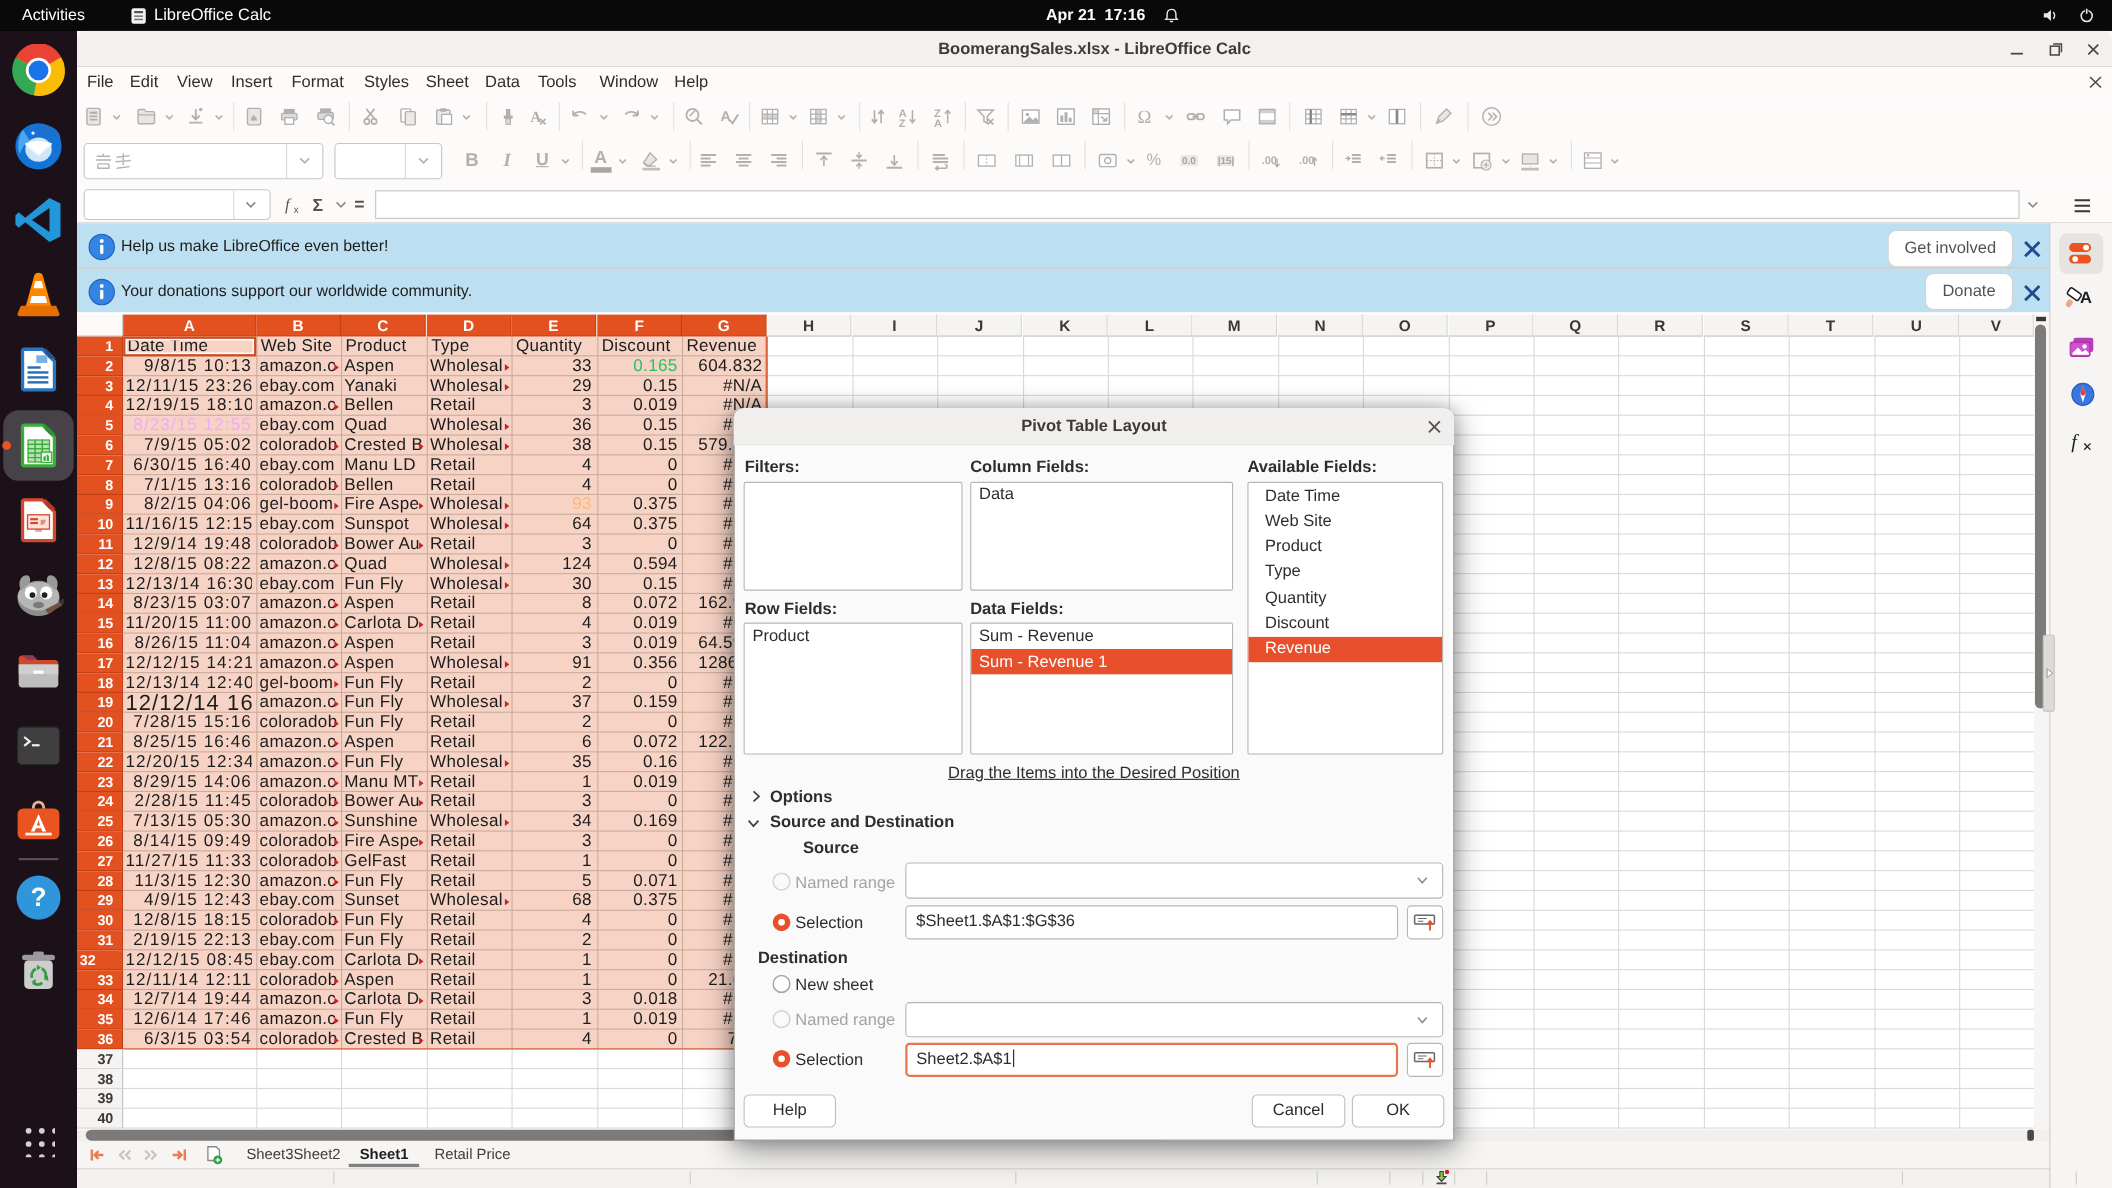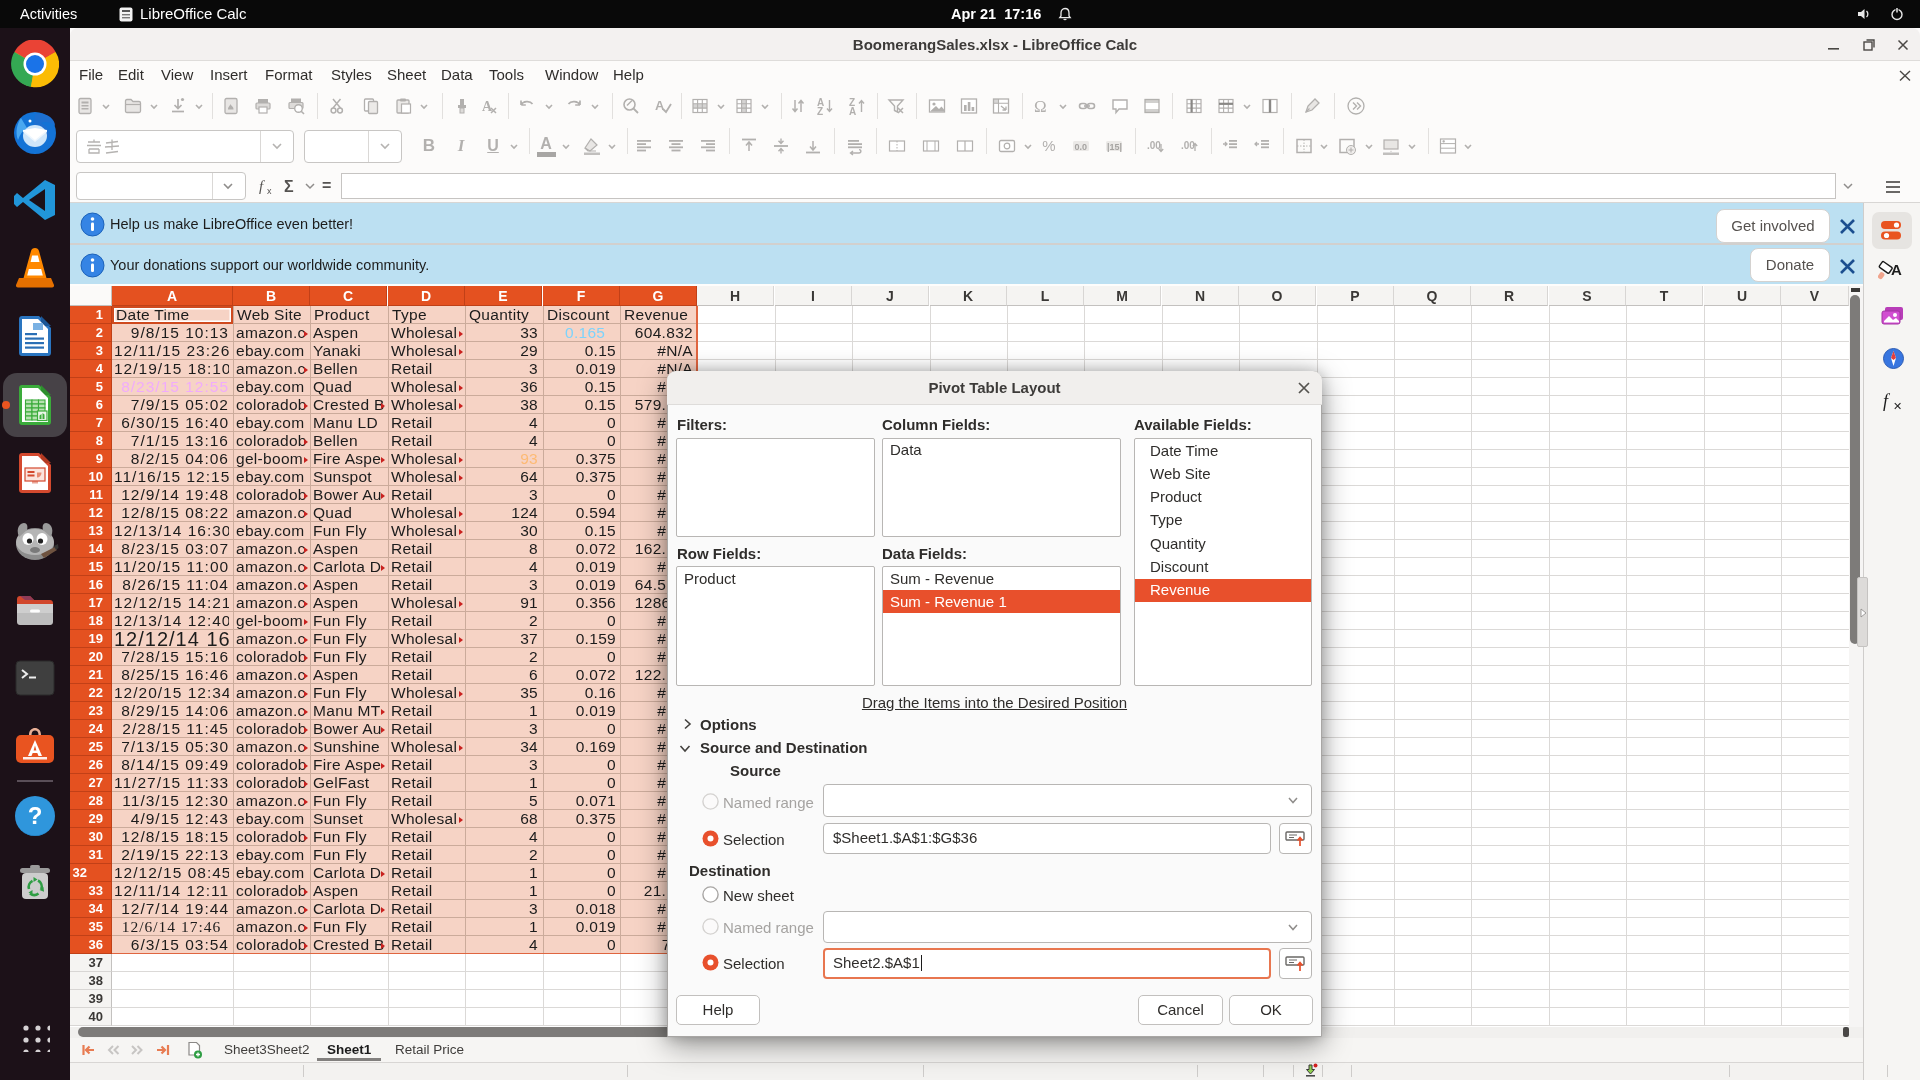--- a/index.html
+++ b/index.html
@@ -768,21 +768,21 @@
 <div style="position:absolute;left:314px;top:306px;width:69px;height:18px;font-size:15.5px;letter-spacing:0.3px;color:#1c1c1c;line-height:18px;white-space:nowrap;overflow:hidden;z-index:4;text-align:left;">Product</div>
 <div style="position:absolute;left:392px;top:306px;width:69px;height:18px;font-size:15.5px;letter-spacing:0.3px;color:#1c1c1c;line-height:18px;white-space:nowrap;overflow:hidden;z-index:4;text-align:left;">Type</div>
 <div style="position:absolute;left:469px;top:306px;width:69px;height:18px;font-size:15.5px;letter-spacing:0.3px;color:#1c1c1c;line-height:18px;white-space:nowrap;overflow:hidden;z-index:4;text-align:left;">Quantity</div>
 <div style="position:absolute;left:547px;top:306px;width:69px;height:18px;font-size:15.5px;letter-spacing:0.3px;color:#1c1c1c;line-height:18px;white-space:nowrap;overflow:hidden;z-index:4;text-align:left;">Discount</div>
 <div style="position:absolute;left:624px;top:306px;width:69px;height:18px;font-size:15.5px;letter-spacing:0.3px;color:#1c1c1c;line-height:18px;white-space:nowrap;overflow:hidden;z-index:4;text-align:left;">Revenue</div>
 <div style="position:absolute;left:114px;top:324px;width:115px;height:18px;font-size:15.5px;letter-spacing:0.3px;color:#1c1c1c;line-height:18px;white-space:nowrap;overflow:hidden;z-index:4;text-align:right;letter-spacing:1px;">9/8/15 10:13</div>
 <div style="position:absolute;left:236px;top:324px;width:73px;height:18px;font-size:15.5px;letter-spacing:0.3px;color:#1c1c1c;line-height:18px;white-space:nowrap;overflow:hidden;z-index:4;text-align:left;">amazon.c<span style="position:absolute;right:1px;top:6.5px;width:0;height:0;border-top:3px solid transparent;border-bottom:3px solid transparent;border-left:4.5px solid #c9211e;"></span></div>
 <div style="position:absolute;left:313px;top:324px;width:73px;height:18px;font-size:15.5px;letter-spacing:0.3px;color:#1c1c1c;line-height:18px;white-space:nowrap;overflow:hidden;z-index:4;text-align:left;">Aspen</div>
 <div style="position:absolute;left:391px;top:324px;width:73px;height:18px;font-size:15.5px;letter-spacing:0.3px;color:#1c1c1c;line-height:18px;white-space:nowrap;overflow:hidden;z-index:4;text-align:left;">Wholesal<span style="position:absolute;right:1px;top:6.5px;width:0;height:0;border-top:3px solid transparent;border-bottom:3px solid transparent;border-left:4.5px solid #c9211e;"></span></div>
 <div style="position:absolute;left:467px;top:324px;width:71px;height:18px;font-size:15.5px;letter-spacing:0.3px;color:#1c1c1c;line-height:18px;white-space:nowrap;overflow:hidden;z-index:4;text-align:right;">33</div>
-<div style="position:absolute;left:545px;top:324px;width:71px;height:18px;font-size:15.5px;letter-spacing:0.3px;color:#7dd3fc;line-height:18px;white-space:nowrap;overflow:hidden;z-index:4;padding-left:20px;">0.165</div>
+<div style="position:absolute;left:545px;top:324px;width:71px;height:18px;font-size:15.5px;letter-spacing:0.3px;color:#22c55e;line-height:18px;white-space:nowrap;overflow:hidden;z-index:4;text-align:right;padding-left:20px;">0.165</div>
 <div style="position:absolute;left:622px;top:324px;width:71px;height:18px;font-size:15.5px;letter-spacing:0.3px;color:#1c1c1c;line-height:18px;white-space:nowrap;overflow:hidden;z-index:4;text-align:right;">604.832</div>
 <div style="position:absolute;left:114px;top:342px;width:115px;height:18px;font-size:15.5px;letter-spacing:0.3px;color:#1c1c1c;line-height:18px;white-space:nowrap;overflow:hidden;z-index:4;text-align:right;letter-spacing:1px;">12/11/15 23:26</div>
 <div style="position:absolute;left:236px;top:342px;width:73px;height:18px;font-size:15.5px;letter-spacing:0.3px;color:#1c1c1c;line-height:18px;white-space:nowrap;overflow:hidden;z-index:4;text-align:left;">ebay.com</div>
 <div style="position:absolute;left:313px;top:342px;width:73px;height:18px;font-size:15.5px;letter-spacing:0.3px;color:#1c1c1c;line-height:18px;white-space:nowrap;overflow:hidden;z-index:4;text-align:left;">Yanaki</div>
 <div style="position:absolute;left:391px;top:342px;width:73px;height:18px;font-size:15.5px;letter-spacing:0.3px;color:#1c1c1c;line-height:18px;white-space:nowrap;overflow:hidden;z-index:4;text-align:left;">Wholesal<span style="position:absolute;right:1px;top:6.5px;width:0;height:0;border-top:3px solid transparent;border-bottom:3px solid transparent;border-left:4.5px solid #c9211e;"></span></div>
 <div style="position:absolute;left:467px;top:342px;width:71px;height:18px;font-size:15.5px;letter-spacing:0.3px;color:#1c1c1c;line-height:18px;white-space:nowrap;overflow:hidden;z-index:4;text-align:right;">29</div>
 <div style="position:absolute;left:545px;top:342px;width:71px;height:18px;font-size:15.5px;letter-spacing:0.3px;color:#1c1c1c;line-height:18px;white-space:nowrap;overflow:hidden;z-index:4;text-align:right;">0.15</div>
 <div style="position:absolute;left:622px;top:342px;width:71px;height:18px;font-size:15.5px;letter-spacing:0.3px;color:#1c1c1c;line-height:18px;white-space:nowrap;overflow:hidden;z-index:4;text-align:right;">#N/A</div>
 <div style="position:absolute;left:114px;top:360px;width:115px;height:18px;font-size:15.5px;letter-spacing:0.3px;color:#1c1c1c;line-height:18px;white-space:nowrap;overflow:hidden;z-index:4;text-align:right;letter-spacing:1px;">12/19/15 18:10</div>
 <div style="position:absolute;left:236px;top:360px;width:73px;height:18px;font-size:15.5px;letter-spacing:0.3px;color:#1c1c1c;line-height:18px;white-space:nowrap;overflow:hidden;z-index:4;text-align:left;">amazon.c<span style="position:absolute;right:1px;top:6.5px;width:0;height:0;border-top:3px solid transparent;border-bottom:3px solid transparent;border-left:4.5px solid #c9211e;"></span></div>
@@ -994,21 +994,21 @@
 <div style="position:absolute;left:467px;top:882px;width:71px;height:18px;font-size:15.5px;letter-spacing:0.3px;color:#1c1c1c;line-height:18px;white-space:nowrap;overflow:hidden;z-index:4;text-align:right;">1</div>
 <div style="position:absolute;left:545px;top:882px;width:71px;height:18px;font-size:15.5px;letter-spacing:0.3px;color:#1c1c1c;line-height:18px;white-space:nowrap;overflow:hidden;z-index:4;text-align:right;">0</div>
 <div style="position:absolute;left:622px;top:882px;width:71px;height:18px;font-size:15.5px;letter-spacing:0.3px;color:#1c1c1c;line-height:18px;white-space:nowrap;overflow:hidden;z-index:4;text-align:right;">21.664</div>
 <div style="position:absolute;left:114px;top:900px;width:115px;height:18px;font-size:15.5px;letter-spacing:0.3px;color:#1c1c1c;line-height:18px;white-space:nowrap;overflow:hidden;z-index:4;text-align:right;letter-spacing:1px;">12/7/14 19:44</div>
 <div style="position:absolute;left:236px;top:900px;width:73px;height:18px;font-size:15.5px;letter-spacing:0.3px;color:#1c1c1c;line-height:18px;white-space:nowrap;overflow:hidden;z-index:4;text-align:left;">amazon.c<span style="position:absolute;right:1px;top:6.5px;width:0;height:0;border-top:3px solid transparent;border-bottom:3px solid transparent;border-left:4.5px solid #c9211e;"></span></div>
 <div style="position:absolute;left:313px;top:900px;width:73px;height:18px;font-size:15.5px;letter-spacing:0.3px;color:#1c1c1c;line-height:18px;white-space:nowrap;overflow:hidden;z-index:4;text-align:left;">Carlota D<span style="position:absolute;right:1px;top:6.5px;width:0;height:0;border-top:3px solid transparent;border-bottom:3px solid transparent;border-left:4.5px solid #c9211e;"></span></div>
 <div style="position:absolute;left:391px;top:900px;width:73px;height:18px;font-size:15.5px;letter-spacing:0.3px;color:#1c1c1c;line-height:18px;white-space:nowrap;overflow:hidden;z-index:4;text-align:left;">Retail</div>
 <div style="position:absolute;left:467px;top:900px;width:71px;height:18px;font-size:15.5px;letter-spacing:0.3px;color:#1c1c1c;line-height:18px;white-space:nowrap;overflow:hidden;z-index:4;text-align:right;">3</div>
 <div style="position:absolute;left:545px;top:900px;width:71px;height:18px;font-size:15.5px;letter-spacing:0.3px;color:#1c1c1c;line-height:18px;white-space:nowrap;overflow:hidden;z-index:4;text-align:right;">0.018</div>
 <div style="position:absolute;left:622px;top:900px;width:71px;height:18px;font-size:15.5px;letter-spacing:0.3px;color:#1c1c1c;line-height:18px;white-space:nowrap;overflow:hidden;z-index:4;text-align:right;">#N/A</div>
-<div style="position:absolute;left:114px;top:918px;width:115px;height:18px;font-size:15.5px;letter-spacing:0.3px;color:#1c1c1c;line-height:18px;white-space:nowrap;overflow:hidden;z-index:4;text-align:center;letter-spacing:1px;font-family:Liberation Serif, serif;">12/6/14 17:46</div>
+<div style="position:absolute;left:114px;top:918px;width:115px;height:18px;font-size:15.5px;letter-spacing:0.3px;color:#1c1c1c;line-height:18px;white-space:nowrap;overflow:hidden;z-index:4;text-align:right;letter-spacing:1px;">12/6/14 17:46</div>
 <div style="position:absolute;left:236px;top:918px;width:73px;height:18px;font-size:15.5px;letter-spacing:0.3px;color:#1c1c1c;line-height:18px;white-space:nowrap;overflow:hidden;z-index:4;text-align:left;">amazon.c<span style="position:absolute;right:1px;top:6.5px;width:0;height:0;border-top:3px solid transparent;border-bottom:3px solid transparent;border-left:4.5px solid #c9211e;"></span></div>
 <div style="position:absolute;left:313px;top:918px;width:73px;height:18px;font-size:15.5px;letter-spacing:0.3px;color:#1c1c1c;line-height:18px;white-space:nowrap;overflow:hidden;z-index:4;text-align:left;">Fun Fly</div>
 <div style="position:absolute;left:391px;top:918px;width:73px;height:18px;font-size:15.5px;letter-spacing:0.3px;color:#1c1c1c;line-height:18px;white-space:nowrap;overflow:hidden;z-index:4;text-align:left;">Retail</div>
 <div style="position:absolute;left:467px;top:918px;width:71px;height:18px;font-size:15.5px;letter-spacing:0.3px;color:#1c1c1c;line-height:18px;white-space:nowrap;overflow:hidden;z-index:4;text-align:right;">1</div>
 <div style="position:absolute;left:545px;top:918px;width:71px;height:18px;font-size:15.5px;letter-spacing:0.3px;color:#1c1c1c;line-height:18px;white-space:nowrap;overflow:hidden;z-index:4;text-align:right;">0.019</div>
 <div style="position:absolute;left:622px;top:918px;width:71px;height:18px;font-size:15.5px;letter-spacing:0.3px;color:#1c1c1c;line-height:18px;white-space:nowrap;overflow:hidden;z-index:4;text-align:right;">#N/A</div>
 <div style="position:absolute;left:114px;top:936px;width:115px;height:18px;font-size:15.5px;letter-spacing:0.3px;color:#1c1c1c;line-height:18px;white-space:nowrap;overflow:hidden;z-index:4;text-align:right;letter-spacing:1px;">6/3/15 03:54</div>
 <div style="position:absolute;left:236px;top:936px;width:73px;height:18px;font-size:15.5px;letter-spacing:0.3px;color:#1c1c1c;line-height:18px;white-space:nowrap;overflow:hidden;z-index:4;text-align:left;">coloradob<span style="position:absolute;right:1px;top:6.5px;width:0;height:0;border-top:3px solid transparent;border-bottom:3px solid transparent;border-left:4.5px solid #c9211e;"></span></div>
 <div style="position:absolute;left:313px;top:936px;width:73px;height:18px;font-size:15.5px;letter-spacing:0.3px;color:#1c1c1c;line-height:18px;white-space:nowrap;overflow:hidden;z-index:4;text-align:left;">Crested B<span style="position:absolute;right:1px;top:6.5px;width:0;height:0;border-top:3px solid transparent;border-bottom:3px solid transparent;border-left:4.5px solid #c9211e;"></span></div>
 <div style="position:absolute;left:391px;top:936px;width:73px;height:18px;font-size:15.5px;letter-spacing:0.3px;color:#1c1c1c;line-height:18px;white-space:nowrap;overflow:hidden;z-index:4;text-align:left;">Retail</div>

